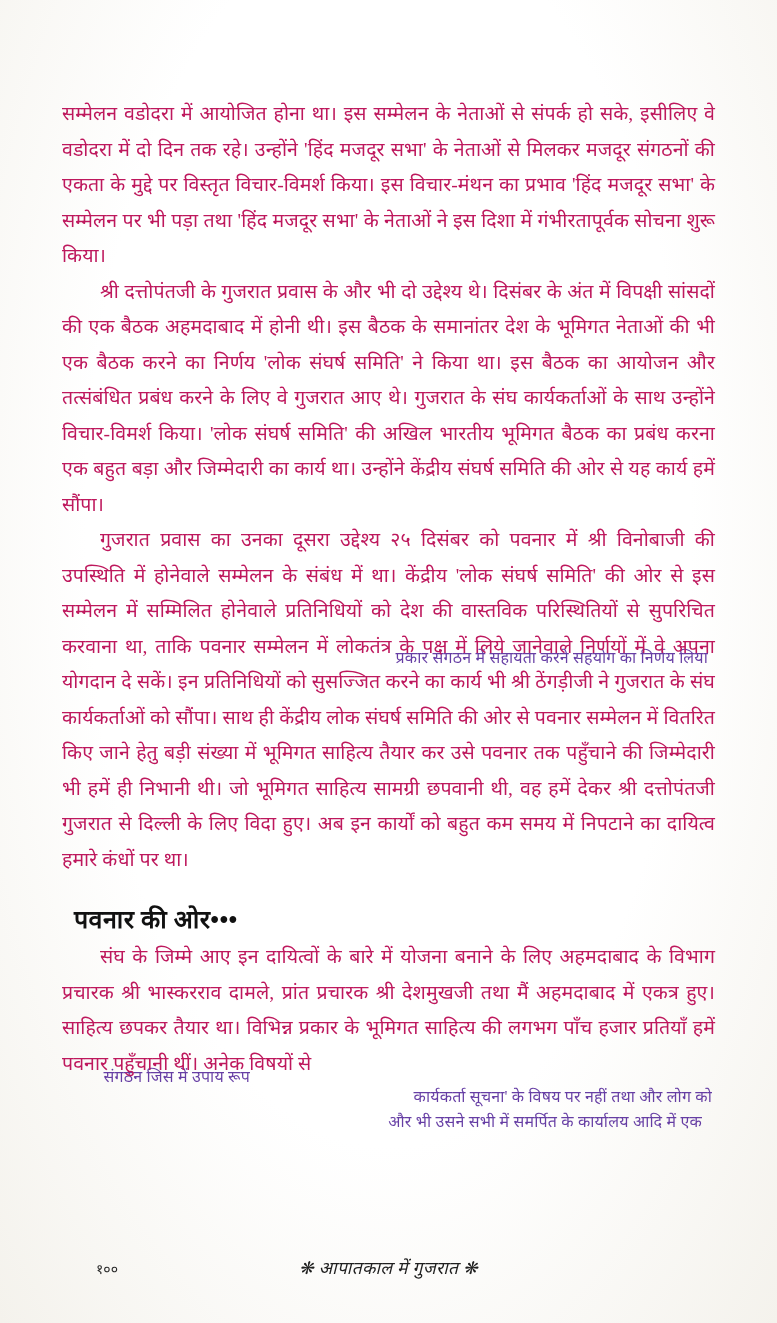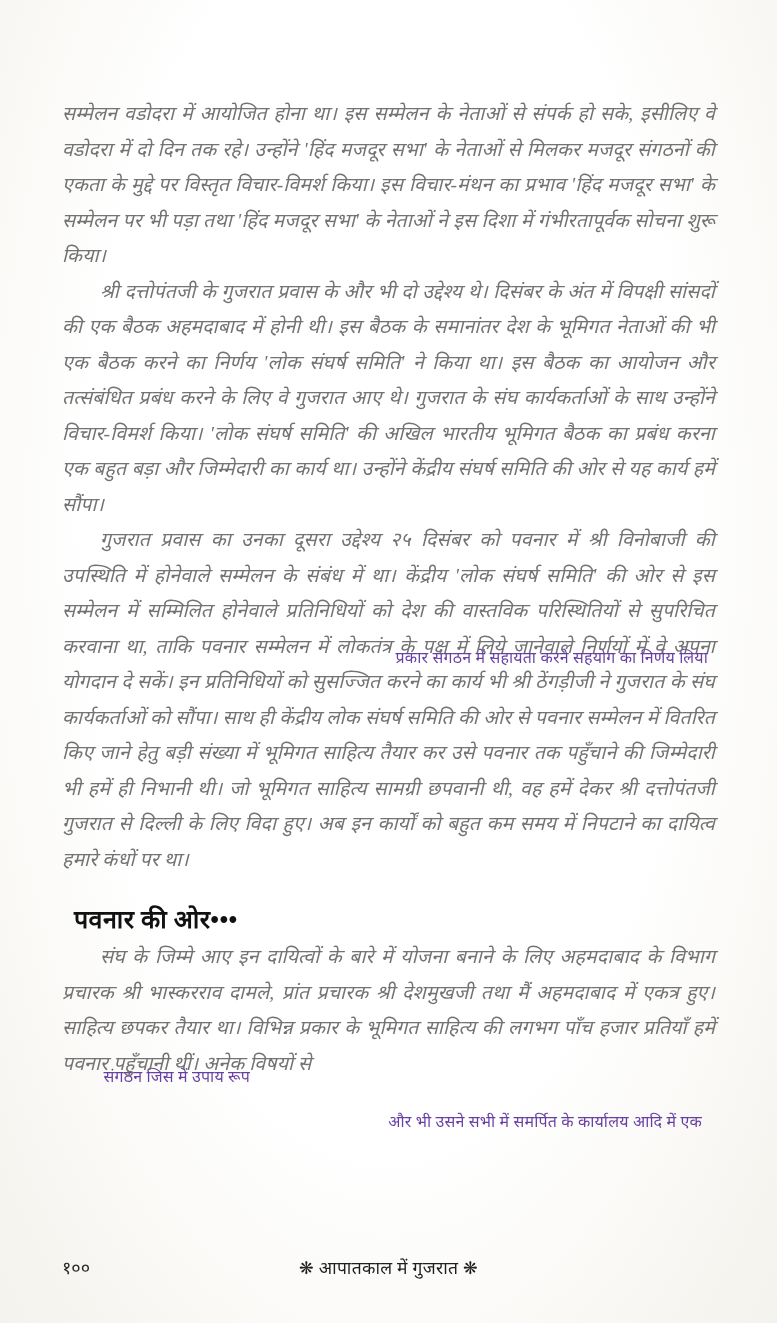--- a/index.html
+++ b/index.html
@@ -37,22 +37,21 @@
     z-index: 2;
   }
   p.para {
     margin: 0 0 0 0;
     text-align: justify;
     text-justify: inter-word;
     font-size: 19.5px;
     line-height: 35.5px;
     letter-spacing: 0.1px;
     text-indent: 38px;
-    color: #737373;
-    font-style: italic;
+    color: #be185d;
   }
   p.para.first {
     text-indent: 0;
   }
   .section-head {
     margin: 26px 0 2px 12px;
     font-size: 25px;
     line-height: 34px;
     font-weight: bold;
     letter-spacing: 0.4px;
@@ -78,40 +77,43 @@
   .footer {
     position: absolute;
     left: 62px;
     right: 62px;
     bottom: 44px;
     z-index: 3;
     display: flex;
     align-items: baseline;
   }
   .folio {
-    font-size: 18px;
+    font-size: 14px;
     color: #2a2a2a;
     width: 90px;
+    text-align: center;
   }
   .running-title {
     flex: 1;
     text-align: center;
     font-size: 17.5px;
     color: #1f1f1f;
     letter-spacing: 0.3px;
     margin-left: -90px;
+    font-style: italic;
   }
 </style>
 </head>
 <body>
 
 <div class="page">
 
   <div class="ghost-line" id="ghost1">प्रकार संगठन में  सहायता करने सहयोग का निर्णय लिया</div>
   <div class="ghost-line" id="ghost2">संगठन  जिस में उपाय रूप</div>
+  <div class="ghost-line" id="ghost3">कार्यकर्ता सूचना' के विषय पर  नहीं  तथा और लोग  को</div>
   <div class="ghost-line" id="ghost4">और भी उसने सभी  में समर्पित के कार्यालय आदि  में एक</div>
 
   <div class="content">
     <p class="para first">सम्मेलन वडोदरा में आयोजित होना था। इस सम्मेलन के नेताओं से संपर्क हो सके, इसीलिए वे वडोदरा में दो दिन तक रहे। उन्होंने 'हिंद मजदूर सभा' के नेताओं से मिलकर मजदूर संगठनों की एकता के मुद्दे पर विस्तृत विचार-विमर्श किया। इस विचार-मंथन का प्रभाव 'हिंद मजदूर सभा' के सम्मेलन पर भी पड़ा तथा 'हिंद मजदूर सभा' के नेताओं ने इस दिशा में गंभीरतापूर्वक सोचना शुरू किया।</p>
     <p class="para">श्री दत्तोपंतजी के गुजरात प्रवास के और भी दो उद्देश्य थे। दिसंबर के अंत में विपक्षी सांसदों की एक बैठक अहमदाबाद में होनी थी। इस बैठक के समानांतर देश के भूमिगत नेताओं की भी एक बैठक करने का निर्णय 'लोक संघर्ष समिति' ने किया था। इस बैठक का आयोजन और तत्संबंधित प्रबंध करने के लिए वे गुजरात आए थे। गुजरात के संघ कार्यकर्ताओं के साथ उन्होंने विचार-विमर्श किया। 'लोक संघर्ष समिति' की अखिल भारतीय भूमिगत बैठक का प्रबंध करना एक बहुत बड़ा और जिम्मेदारी का कार्य था। उन्होंने केंद्रीय संघर्ष समिति की ओर से यह कार्य हमें सौंपा।</p>
     <p class="para">गुजरात प्रवास का उनका दूसरा उद्देश्य २५ दिसंबर को पवनार में श्री विनोबाजी की उपस्थिति में होनेवाले सम्मेलन के संबंध में था। केंद्रीय 'लोक संघर्ष समिति' की ओर से इस सम्मेलन में सम्मिलित होनेवाले प्रतिनिधियों को देश की वास्तविक परिस्थितियों से सुपरिचित करवाना था, ताकि पवनार सम्मेलन में लोकतंत्र के पक्ष में लिये जानेवाले निर्णयों में वे अपना योगदान दे सकें। इन प्रतिनिधियों को सुसज्जित करने का कार्य भी श्री ठेंगड़ीजी ने गुजरात के संघ कार्यकर्ताओं को सौंपा। साथ ही केंद्रीय लोक संघर्ष समिति की ओर से पवनार सम्मेलन में वितरित किए जाने हेतु बड़ी संख्या में भूमिगत साहित्य तैयार कर उसे पवनार तक पहुँचाने की जिम्मेदारी भी हमें ही निभानी थी। जो भूमिगत साहित्य सामग्री छपवानी थी, वह हमें देकर श्री दत्तोपंतजी गुजरात से दिल्ली के लिए विदा हुए। अब इन कार्यों को बहुत कम समय में निपटाने का दायित्व हमारे कंधों पर था।</p>
 
     <h2 class="section-head">पवनार की ओर•••</h2>
 
     <p class="para">संघ के जिम्मे आए इन दायित्वों के बारे में योजना बनाने के लिए अहमदाबाद के विभाग प्रचारक श्री भास्करराव दामले, प्रांत प्रचारक श्री देशमुखजी तथा मैं अहमदाबाद में एकत्र हुए। साहित्य छपकर तैयार था। विभिन्न प्रकार के भूमिगत साहित्य की लगभग पाँच हजार प्रतियाँ हमें पवनार पहुँचानी थीं। अनेक विषयों से</p>

